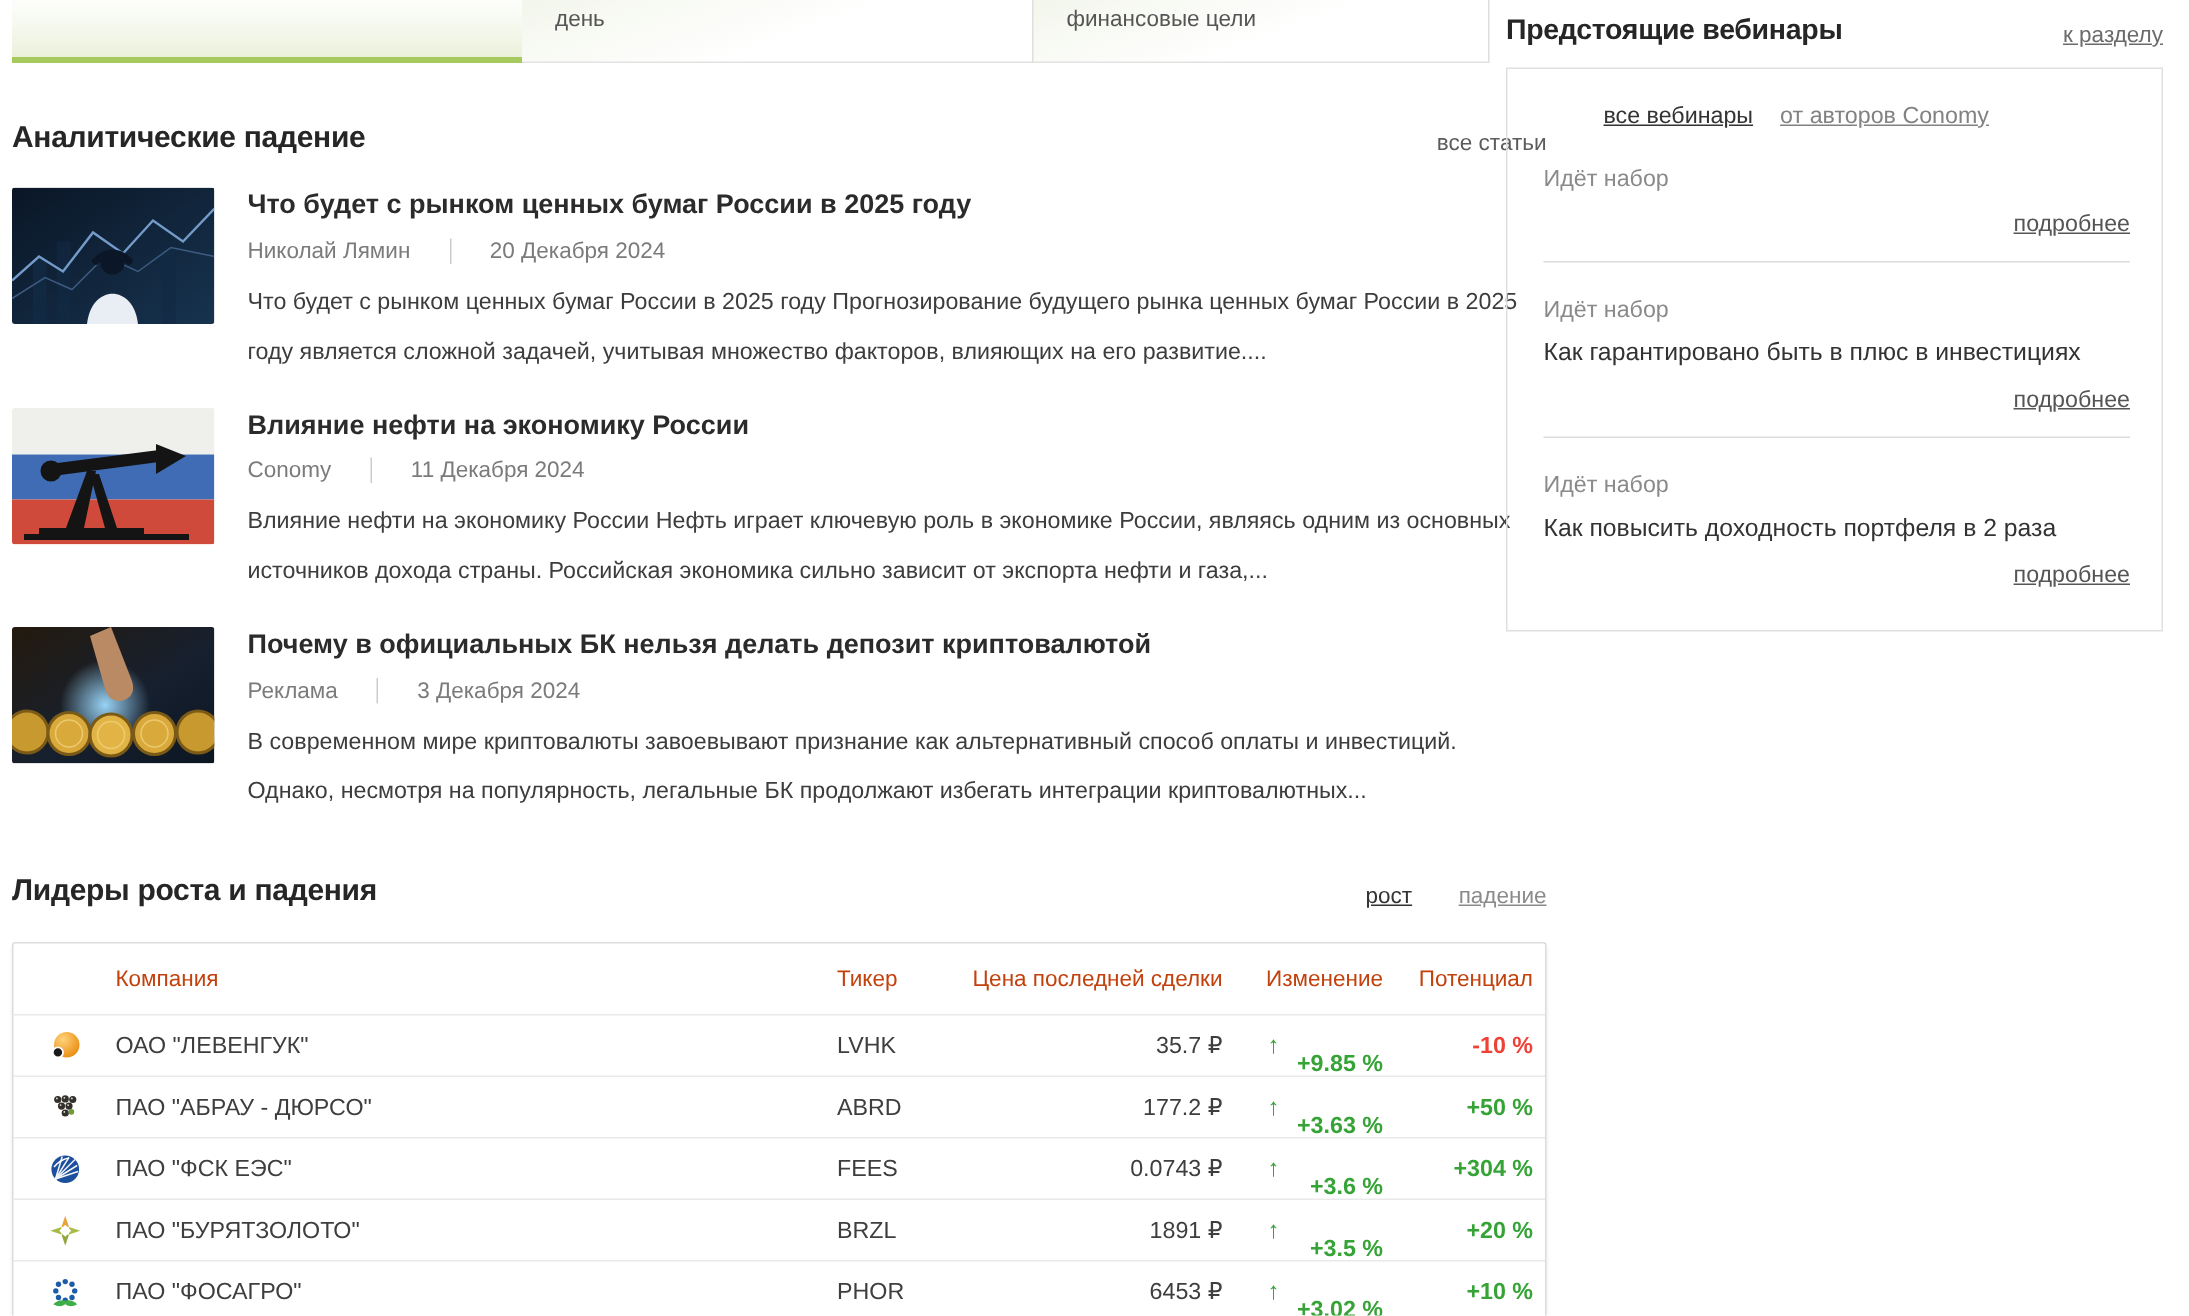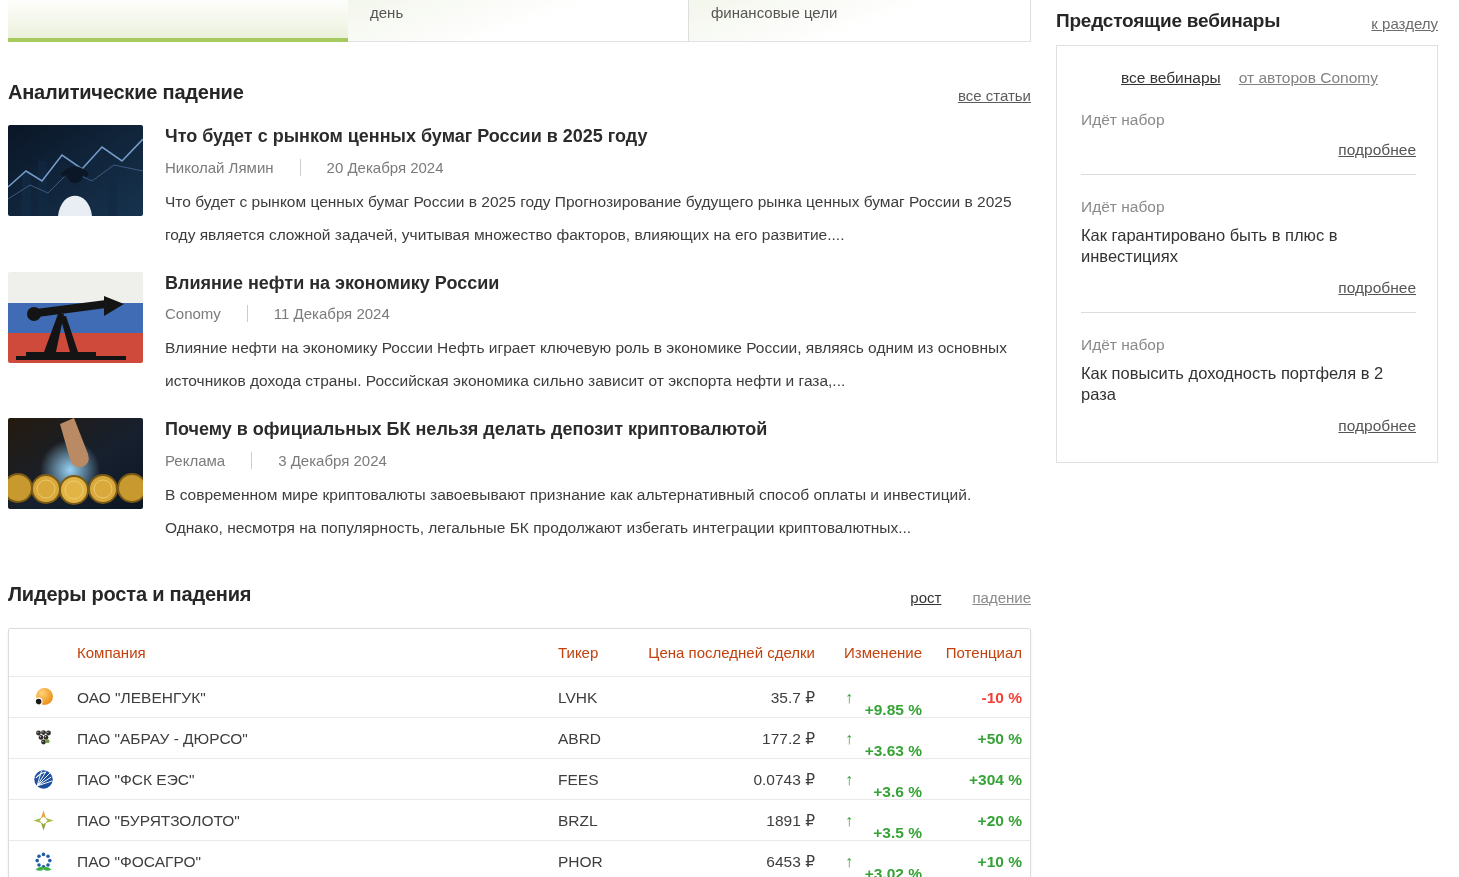--- a/index.html
+++ b/index.html
@@ -3,41 +3,41 @@
 <meta charset="utf-8">
 <style>
   html,body{margin:0;padding:0;background:#fff;}
   body{
     width:1459px;height:877px;overflow:hidden;position:relative;
     font-family:"Liberation Sans","DejaVu Sans",sans-serif;
     -webkit-font-smoothing:antialiased;color:#3d3d3d;
   }
   a{cursor:pointer;}
   .main{position:absolute;left:8px;top:0;width:1023px;}
-  .sidebar{position:absolute;left:1056px;top:10px;width:382px;}
+  .sidebar{position:absolute;left:1004px;top:10px;width:438px;}
 
   
   .tabstrip{display:flex;height:42px;align-items:stretch;}
   .tab{box-sizing:border-box;font-size:15px;color:#555;}
   .tab-active{
     width:340px;
     background:linear-gradient(180deg,#fdfefc 0%,#f1f5e6 70%,#eaf1da 100%);
     border-bottom:4px solid #a6ca5d;
   }
   .tab-plain{
     width:340px;padding:4px 0 0 22px;
     background:linear-gradient(160deg,#f3f6ec 0%,#ffffff 55%);
     border-bottom:1px solid #e2e2e2;
   }
-  .tab-plain.bordered{border-left:1px solid #dedede;border-right:1px solid #dedede;width:343px;}
+  .tab-plain.bordered{border-left:1px solid #dedede;border-right:1px solid #dedede;width:305px;}
 
   
   .sec-head{display:flex;justify-content:space-between;align-items:flex-end;margin-top:39px;}
   .sec-title{margin:0;font-size:20px;font-weight:bold;color:#262626;letter-spacing:-0.2px;}
-  .sec-link{font-size:15px;color:#5c5c5c;text-decoration:underline;}
+  .sec-link{font-size:15px;color:#5c5c5c;}
   .sec-links{display:flex;gap:31px;font-size:15px;}
   .sec-links .active-link{color:#333;text-decoration:underline;}
   .sec-links .idle-link{color:#8b8b8b;text-decoration:underline;}
 
   
   .article{display:flex;gap:22px;margin-top:21px;}
   .thumb{width:135px;height:91px;border-radius:2px;overflow:hidden;flex:none;line-height:0;}
   .art-body{flex:1;min-width:0;padding-top:1px;}
   .art-title{margin:0;font-size:18px;font-weight:bold;color:#2b2b2b;line-height:1.2;}
   .art-meta{display:flex;align-items:center;gap:26px;margin-top:11px;font-size:15px;color:#7b7b7b;}

